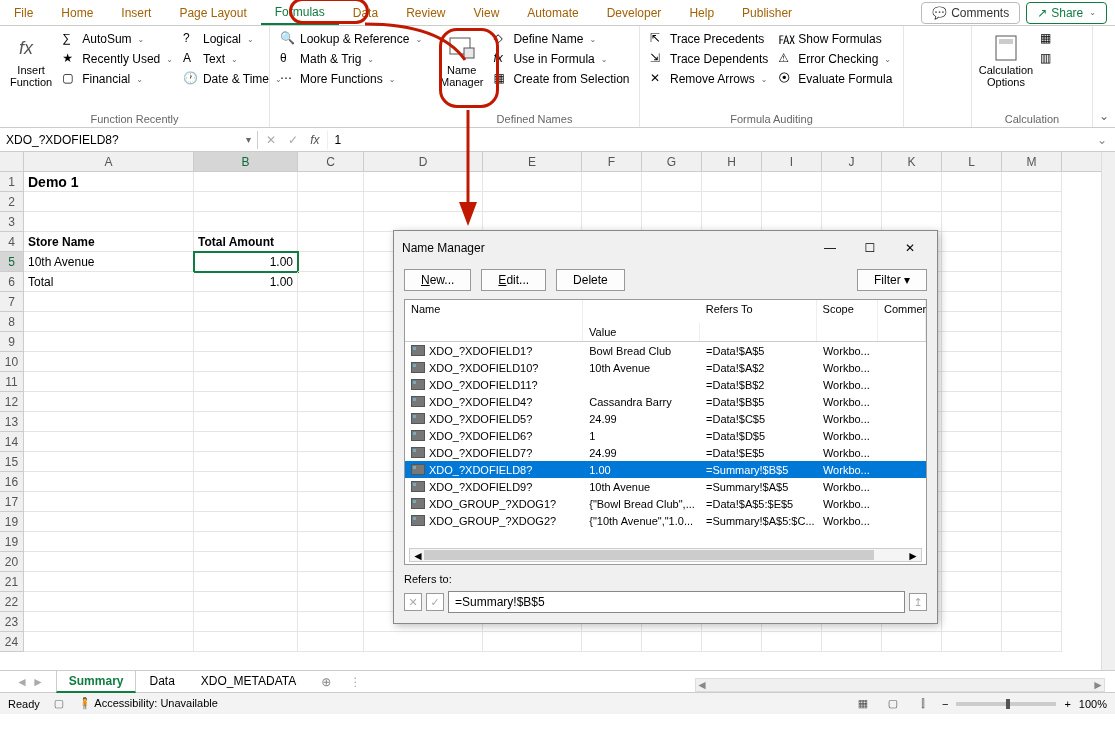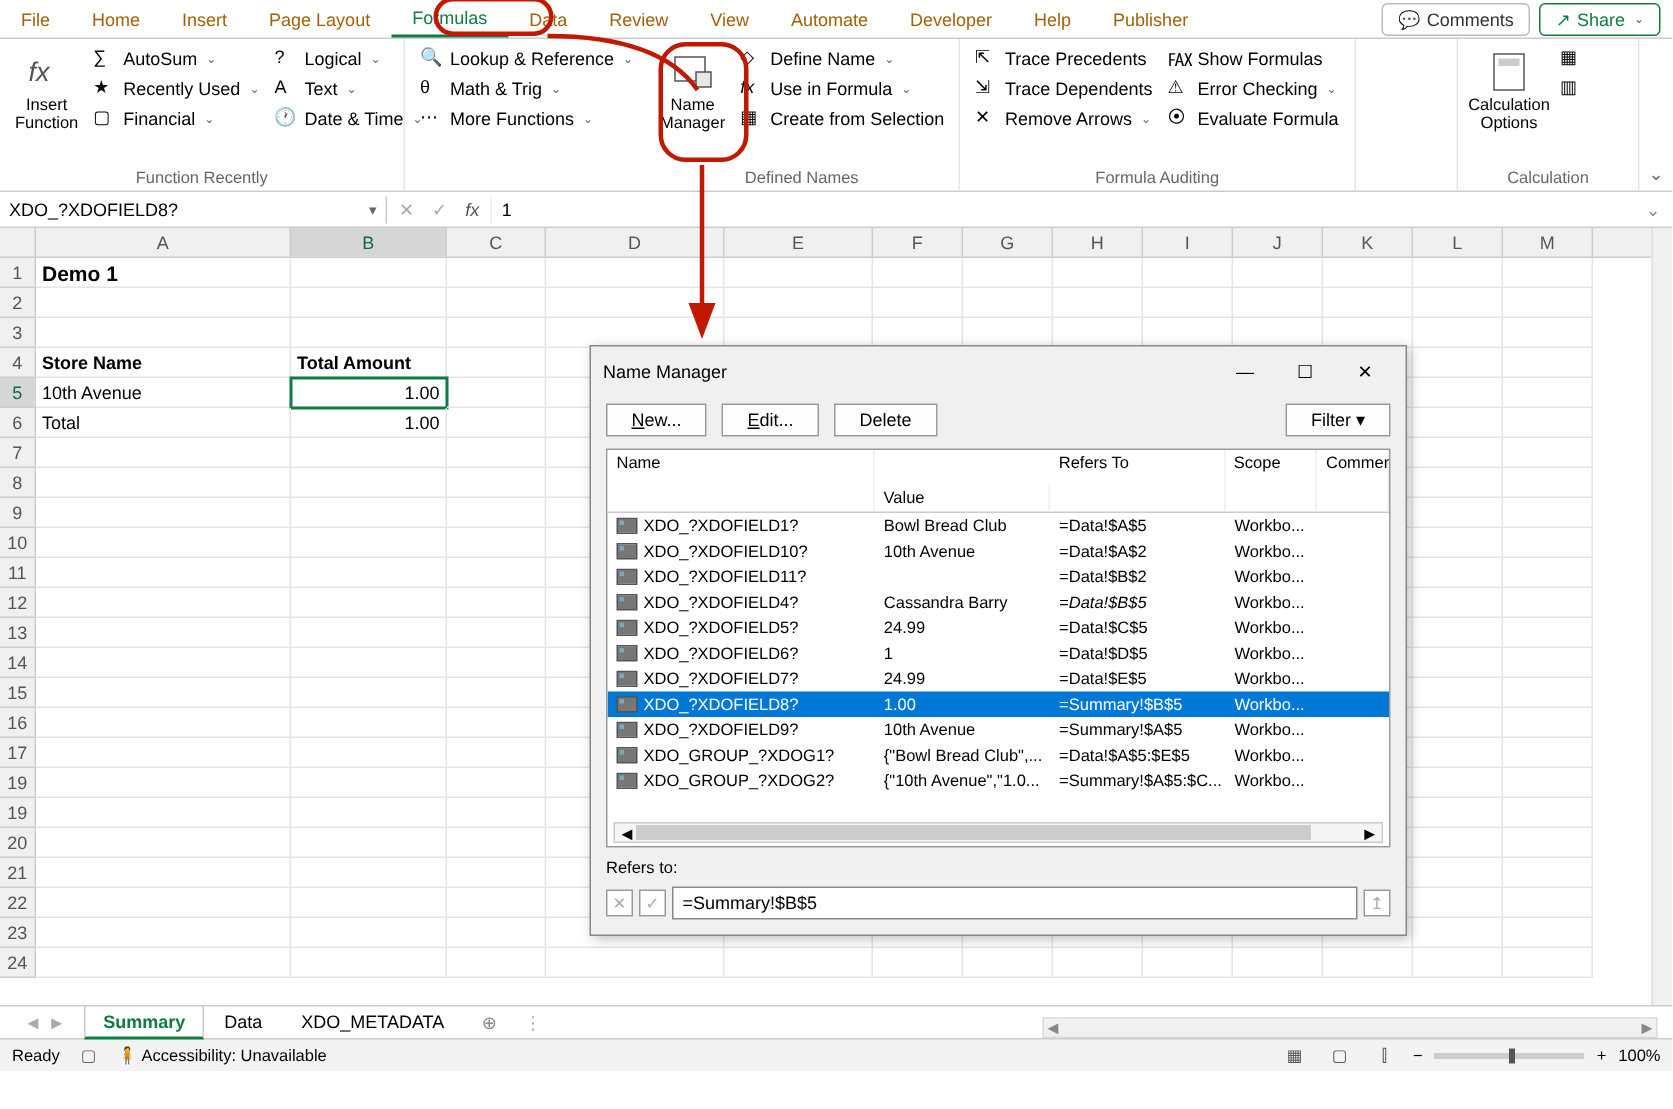--- a/index.html
+++ b/index.html
@@ -823,21 +823,21 @@
           </div>
         </div>
         <div class="dlg-row">
           <div class="dc" style="width: 180px;">
             <span class="name-icon"></span>
             <span>XDO_?XDOFIELD4?</span>
           </div>
           <div class="dc" style="width: 118px;">
             <span>Cassandra Barry</span>
           </div>
-          <div class="dc" style="width: 118px; font-style: italic;">
+          <div class="dc" style="width: 118px;">
             <span>=Data!$B$5</span>
           </div>
           <div class="dc" style="width: 62px;">
             <span>Workbo...</span>
           </div>
           <div class="dc" style="width: 48px;">
             <span></span>
           </div>
         </div>
         <div class="dlg-row">

